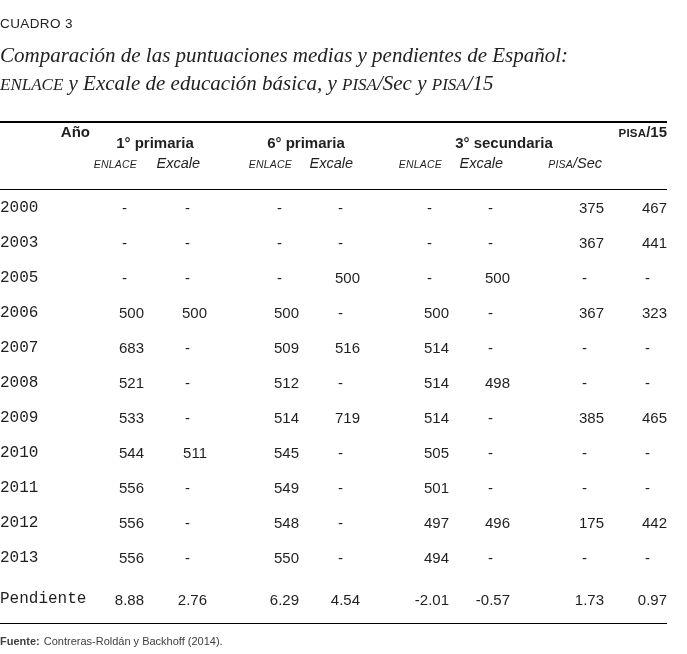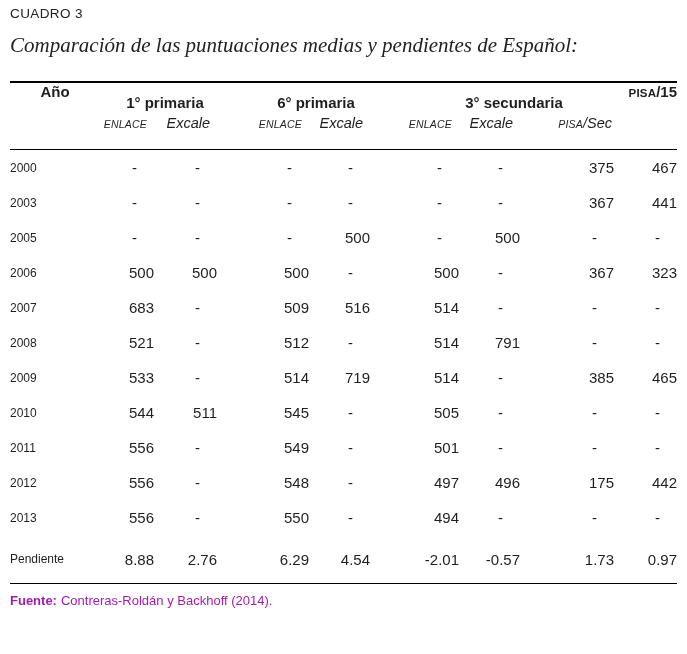--- a/index.html
+++ b/index.html
@@ -2,21 +2,21 @@
 <html><head>
 <meta charset="utf-8">
 <style>
   html, body { margin: 0; padding: 0; }
   body {
     width: 687px; height: 654px; overflow: hidden;
     background: #ffffff; color: #1f1f1f;
     font-family: "Liberation Sans", sans-serif;
     -webkit-font-smoothing: antialiased;
   }
-  .page { padding: 7px 10px 0 10px; }
+  .page { padding: 7px 10px 0 0; margin-top: 10px; }
 
   .cuadro-label {
     font-size: 13.5px; line-height: 14px; letter-spacing: 0.4px; color: #222;
   }
   .subtitle {
     margin-top: 10px;
     font-family: Liberation Serif, serif;
     font-style: italic;
     font-size: 21px; line-height: 28px; color: #222;
     white-space: nowrap;
@@ -27,21 +27,21 @@
     width: 667px; margin-top: 22px;
     border-collapse: collapse; table-layout: fixed;
     border-top: 2.5px solid #000;
     border-bottom: 1.5px solid #000;
   }
   table.scores th, table.scores td { white-space: nowrap; padding: 0; }
 
   
   thead th { font-weight: 700; font-size: 15px; }
   thead .year-head {
-    text-align: center; vertical-align: top; padding-top: 11px;
+    text-align: right; vertical-align: top; padding-top: 11px;
     border-bottom: 1.5px solid #000;
   }
   thead tr.r1 th.group {
     text-align: center; vertical-align: top; padding-top: 11px; height: 21px;
   }
   thead th.g1 { padding-left: 13px; }
   thead th.g2 { padding-left: 45px; }
   thead th.g3 { padding-left: 44px; }
   thead .pisa15 {
     text-align: right; vertical-align: top; padding-top: 12px; padding-right: 2px;
@@ -53,43 +53,44 @@
     text-align: right; vertical-align: top;
     height: 22px; padding-bottom: 12px; padding-right: 7px;
     border-bottom: 1.5px solid #000;
   }
   thead tr.r2 th.sub .sc { font-size: 10.5px; letter-spacing: 0.2px; }
   thead tr.r2 th.pisa-sec { padding-right: 2px; }
 
   
   tbody tr.year-row th, tbody tr.year-row td { height: 35px; vertical-align: middle; }
   tbody th.year {
-    text-align: left; font-weight: 400; font-size: 12px;
+    text-align: left; font-weight: 400; font-size: 16px; font-family: Liberation Mono, monospace;
   }
   tbody td {
     text-align: right; padding-right: 7px; font-size: 15px;
   }
   tbody td.dash { padding-right: 17px; }
   tbody tr.pendiente th, tbody tr.pendiente td { height: 48px; vertical-align: middle; }
 
   .footer {
-    margin-top: 9px; font-size: 13px; line-height: 16px; color: #a21caf;
+    margin-top: 9px; font-size: 11px; line-height: 16px; color: #404040;
   }
   .footer .bold { font-weight: 700; }
   .footer .src { margin-left: 4px; }
 </style>
 </head>
 <body>
 
 <div class="page">
 
   <div class="cuadro-label">CUADRO 3</div>
 
   <div class="subtitle">
     <div class="t-line">Comparación de las puntuaciones medias y pendientes de Español:</div>
+    <div class="t-line"><span class="sc">ENLACE</span><span> y Excale de educación básica, y </span><span class="sc">PISA</span><span>/Sec y </span><span class="sc">PISA</span><span>/15</span></div>
   </div>
 
   <table class="scores">
     <colgroup>
       <col style="width:90px">
         <col style="width:54px">
         <col style="width:63px">
       <col style="width:92px">
         <col style="width:61px">
         <col style="width:89px">
@@ -171,21 +172,21 @@
           <td class="dash">-</td>
           <td class="dash">-</td>
         </tr>
         <tr class="year-row">
           <th class="year">2008</th>
           <td>521</td>
           <td class="dash">-</td>
           <td>512</td>
           <td class="dash">-</td>
           <td>514</td>
-          <td>791</td>
+          <td>498</td>
           <td class="dash">-</td>
           <td class="dash">-</td>
         </tr>
         <tr class="year-row">
           <th class="year">2009</th>
           <td>533</td>
           <td class="dash">-</td>
           <td>514</td>
           <td>719</td>
           <td>514</td>

